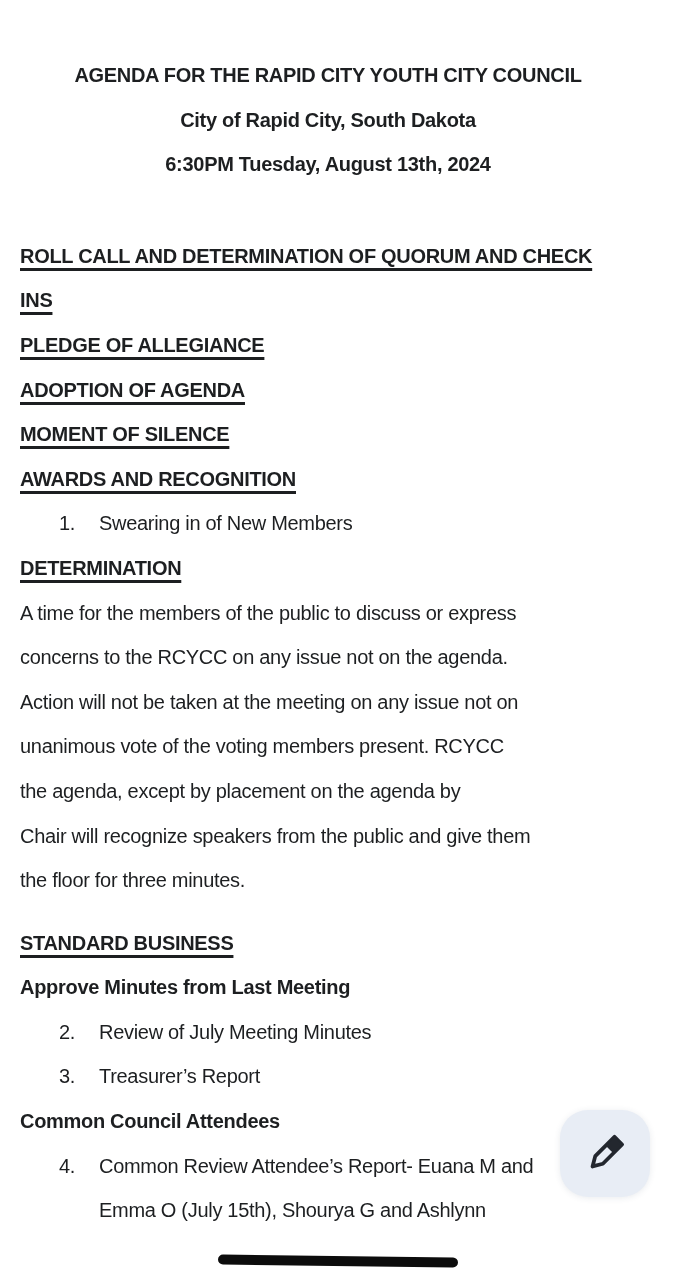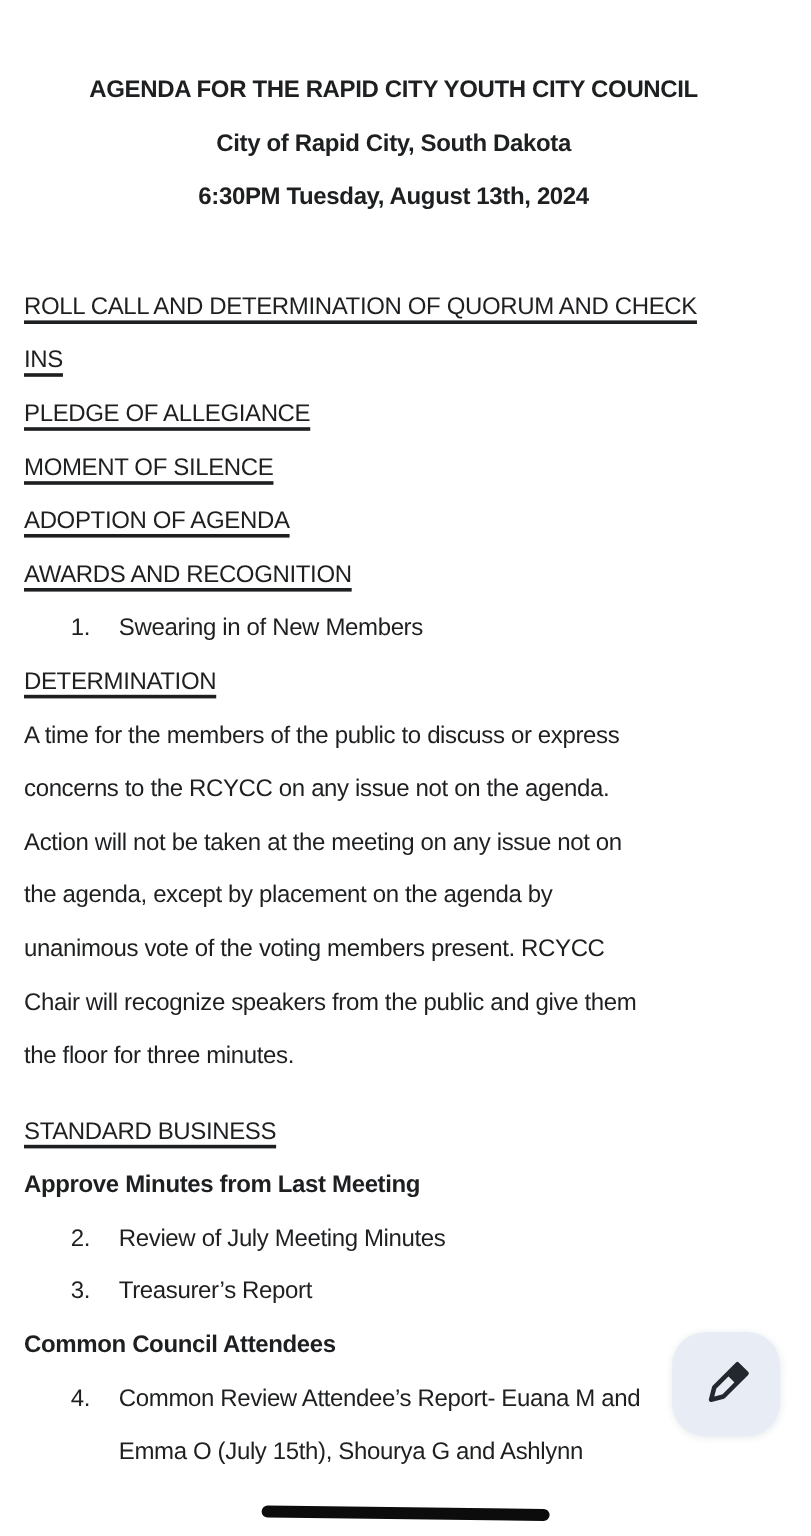--- a/index.html
+++ b/index.html
@@ -25,21 +25,21 @@
   }
   .tline{
     text-align:center;
     font-weight:700;
     white-space:nowrap;
   }
   .ln{white-space:nowrap;}
   .sp1{height:47px;}
   .sp2{height:18px;}
   .h{
-    font-weight:400;
+    font-weight:700;
     text-decoration:underline;
     text-decoration-thickness:2.5px;
     text-underline-offset:5px;
   }
   .sub{font-weight:700;}
   .it{}
   .li{display:flex;padding-left:39px;}
   .num{width:40px;flex:none;}
   .cont{padding-left:79px;}
   .marker{
@@ -71,37 +71,37 @@
     <div class="tline">AGENDA FOR THE RAPID CITY YOUTH CITY COUNCIL</div>
     <div class="tline">City of Rapid City, South Dakota</div>
     <div class="tline">6:30PM Tuesday, August 13th, 2024</div>
   </div>
 
   <div class="sp1"></div>
 
   <div class="ln h">ROLL CALL AND DETERMINATION OF QUORUM AND CHECK</div>
   <div class="ln h">INS</div>
   <div class="ln h">PLEDGE OF ALLEGIANCE</div>
+  <div class="ln h">ADOPTION OF AGENDA</div>
   <div class="ln h">MOMENT OF SILENCE</div>
-  <div class="ln h">ADOPTION OF AGENDA</div>
   <div class="ln h">AWARDS AND RECOGNITION</div>
 
   <div class="ln li">
     <span class="num">1.</span>
     <span>Swearing in of New Members</span>
   </div>
 
   <div class="ln h">DETERMINATION</div>
 
   <div>
     <div class="ln it">A time for the members of the public to discuss or express</div>
     <div class="ln it">concerns to the RCYCC on any issue not on the agenda.</div>
     <div class="ln it">Action will not be taken at the meeting on any issue not on</div>
+    <div class="ln it">unanimous vote of the voting members present. RCYCC</div>
     <div class="ln it">the agenda, except by placement on the agenda by</div>
-    <div class="ln it">unanimous vote of the voting members present. RCYCC</div>
     <div class="ln it">Chair will recognize speakers from the public and give them</div>
     <div class="ln it">the floor for three minutes.</div>
   </div>
 
   <div class="sp2"></div>
 
   <div class="ln h">STANDARD BUSINESS</div>
   <div class="ln sub">Approve Minutes from Last Meeting</div>
 
   <div class="ln li">

